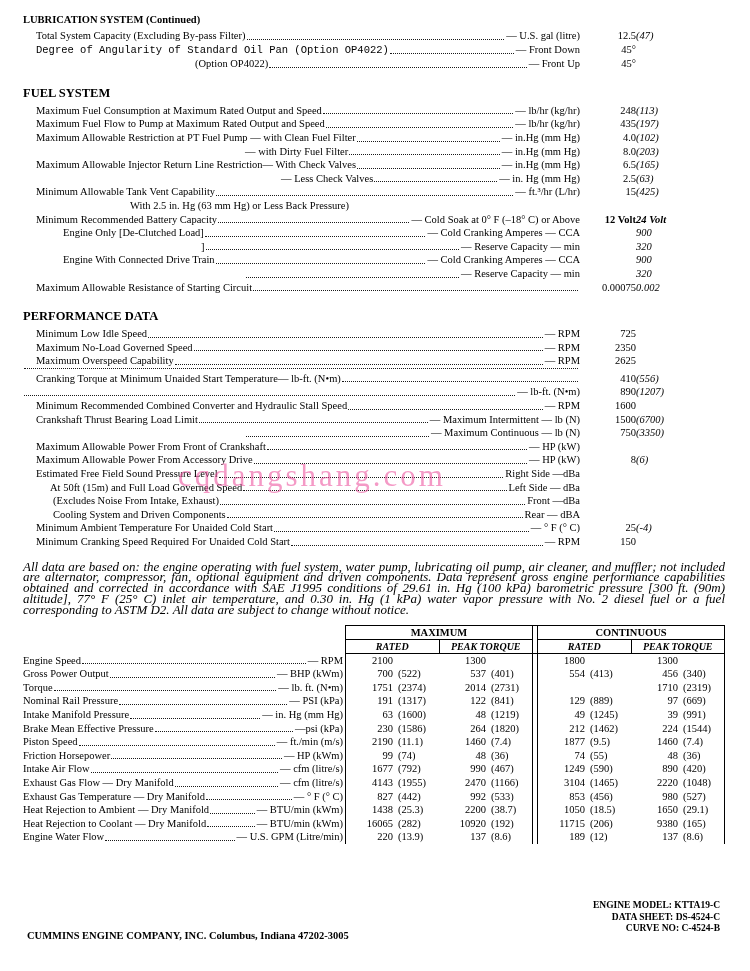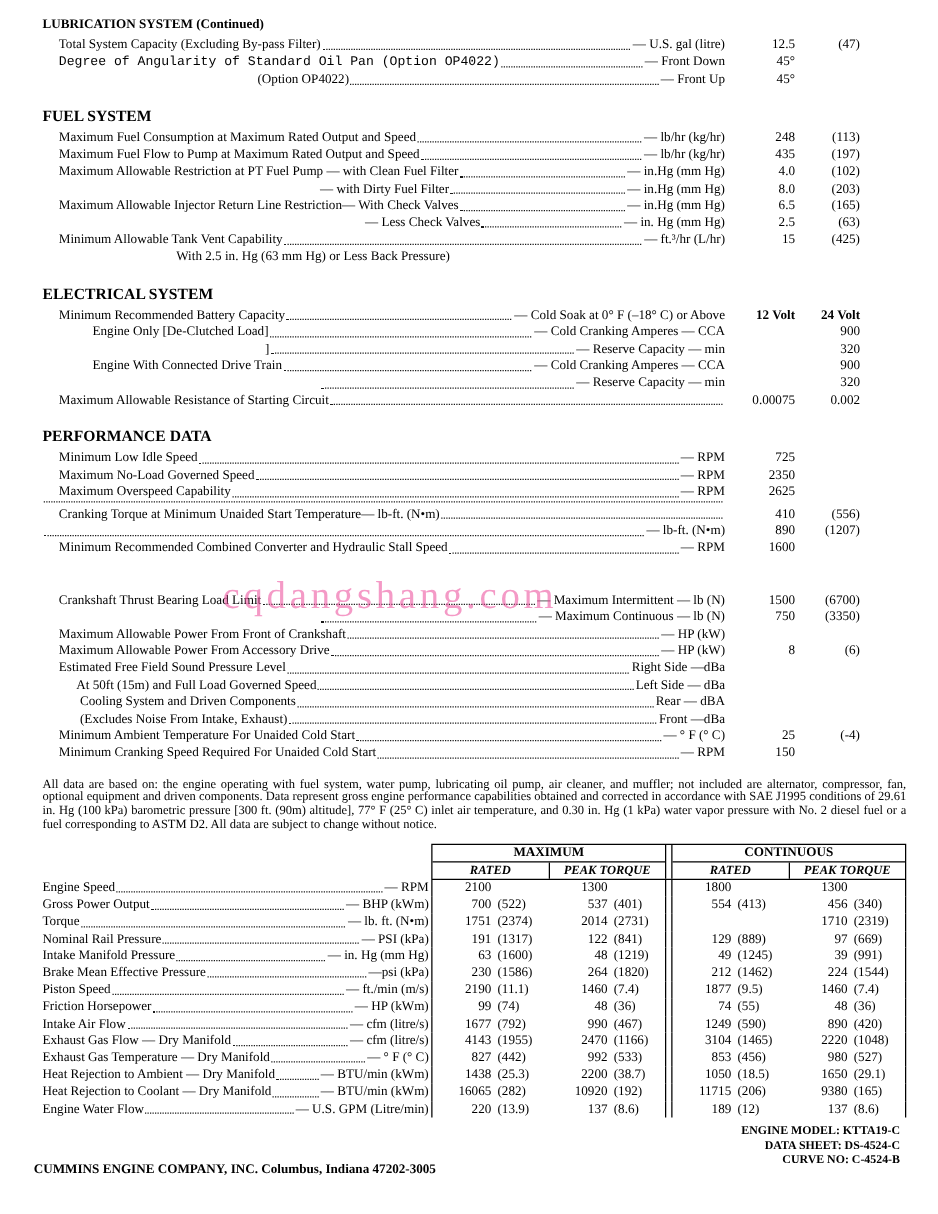--- a/index.html
+++ b/index.html
@@ -2,34 +2,34 @@
 <html><head>
 <meta charset="utf-8">
 <style>
   html,body{margin:0;padding:0;}
   body{
     width:750px;height:971px;background:#ffffff;color:#000;
     font-family:"Liberation Serif","DejaVu Serif",serif;
   }
   .page{
     position:relative;width:750px;height:971px;box-sizing:border-box;
-    padding:13px 25px 0 34px;overflow:hidden;background:#fff;
+    padding:13px 25px 0 23px;overflow:hidden;background:#fff;
   }
   .h-sec{font-weight:bold;font-size:12.5px;line-height:15px;margin-top:15px;margin-bottom:3px;}
   .h-small{font-size:10.5px;line-height:13px;margin-top:0;}
   .section:first-child .h-sec{margin-top:0;}
   .spec-line{display:flex;align-items:baseline;font-size:10.5px;line-height:13.6px;padding-right:37px;}
   .spec-line.plain{padding-right:0;}
   .spec-label{white-space:nowrap;}
   .spec-unit{white-space:nowrap;}
   .leader{flex:1 1 auto;min-width:6px;border-bottom:1.2px dotted #1a1a1a;align-self:flex-end;margin:0 2px 3px 1px;}
   .v1{width:52px;min-width:52px;text-align:right;white-space:nowrap;margin-left:4px;}
-  .v2{width:52px;min-width:52px;text-align:right;white-space:nowrap;}
+  .v2{width:52px;min-width:52px;text-align:left;white-space:nowrap;font-style:italic;}
   .vb{font-weight:bold;}
-  .notes{margin:13px 0 0 0;font-size:10px;line-height:10.8px;text-align:justify;}
+  .notes{margin:13px 0 0 0;font-size:13px;line-height:10.8px;text-align:justify;font-style:italic;}
   
   .rtable{margin-top:9px;}
   .rt-head{display:flex;margin-left:auto;width:380px;border:1px solid #000;box-sizing:border-box;}
   .rt-group{flex:1 1 auto;}
   .rt-group-title{text-align:center;font-weight:bold;font-size:10.5px;line-height:13px;border-bottom:1px solid #000;}
   .rt-cols{display:flex;}
   .rt-cols span{flex:1;text-align:center;font-weight:bold;font-style:italic;font-size:10px;line-height:13px;white-space:nowrap;}
   .rt-cols span:first-child{border-right:1px solid #000;}
   .rt-mid{width:6px;box-sizing:border-box;border-left:1px solid #000;border-right:1px solid #000;}
   .rt-row{display:flex;font-size:10.5px;line-height:13.6px;}
@@ -125,21 +125,20 @@
           <span class="leader"></span>
           <span class="spec-unit">— ft.³/hr (L/hr)</span>
           <span class="v1">15</span>
           <span class="v2">(425)</span>
         </div>
         <div class="spec-line plain">
           <span class="spec-label" style="margin-left: 107px;">With 2.5 in. Hg (63 mm Hg) or Less Back Pressure)</span>
         </div>
       </div>
       <div class="section">
-        <div class="h-sec">ELECTRICAL SYSTEM</div>
         <div class="spec-line">
           <span class="spec-label" style="margin-left: 13px;">Minimum Recommended Battery Capacity</span>
           <span class="leader"></span>
           <span class="spec-unit">— Cold Soak at 0° F (–18° C) or Above</span>
           <span class="v1 vb">12 Volt</span>
           <span class="v2 vb">24 Volt</span>
         </div>
         <div class="spec-line">
           <span class="spec-label" style="margin-left: 40px;">Engine Only [De-Clutched Load]</span>
           <span class="leader"></span>
@@ -219,21 +218,21 @@
           <span class="v2">(1207)</span>
         </div>
         <div class="spec-line">
           <span class="spec-label" style="margin-left: 13px;">Minimum Recommended Combined Converter and Hydraulic Stall Speed</span>
           <span class="leader"></span>
           <span class="spec-unit">— RPM</span>
           <span class="v1">1600</span>
           <span class="v2"></span>
         </div>
         <div class="spec-line">
-          <span class="spec-label" style="margin-left: 13px; margin-top: 28px;">Crankshaft Thrust Bearing Load Limit</span>
+          <span class="spec-label" style="margin-left: 13px;">Crankshaft Thrust Bearing Load Limit</span>
           <span class="leader"></span>
           <span class="spec-unit">— Maximum Intermittent — lb (N)</span>
           <span class="v1">1500</span>
           <span class="v2">(6700)</span>
         </div>
         <div class="spec-line">
           <span class="spec-label" style="margin-left: 222px;"></span>
           <span class="leader"></span>
           <span class="spec-unit">— Maximum Continuous — lb (N)</span>
           <span class="v1">750</span>
@@ -261,30 +260,30 @@
           <span class="v2"></span>
         </div>
         <div class="spec-line">
           <span class="spec-label" style="margin-left: 27px;">At 50ft (15m) and Full Load Governed Speed</span>
           <span class="leader"></span>
           <span class="spec-unit">Left Side — dBa</span>
           <span class="v1"></span>
           <span class="v2"></span>
         </div>
         <div class="spec-line">
+          <span class="spec-label" style="margin-left: 30px;">(Excludes Noise From Intake, Exhaust)</span>
+          <span class="leader"></span>
+          <span class="spec-unit">Front —dBa</span>
+          <span class="v1"></span>
+          <span class="v2"></span>
+        </div>
+        <div class="spec-line">
           <span class="spec-label" style="margin-left: 30px;">Cooling System and Driven Components</span>
           <span class="leader"></span>
           <span class="spec-unit">Rear — dBA</span>
-          <span class="v1"></span>
-          <span class="v2"></span>
-        </div>
-        <div class="spec-line">
-          <span class="spec-label" style="margin-left: 30px;">(Excludes Noise From Intake, Exhaust)</span>
-          <span class="leader"></span>
-          <span class="spec-unit">Front —dBa</span>
           <span class="v1"></span>
           <span class="v2"></span>
         </div>
         <div class="spec-line">
           <span class="spec-label" style="margin-left: 13px;">Minimum Ambient Temperature For Unaided Cold Start</span>
           <span class="leader"></span>
           <span class="spec-unit">— ° F (° C)</span>
           <span class="v1">25</span>
           <span class="v2">(-4)</span>
         </div>

